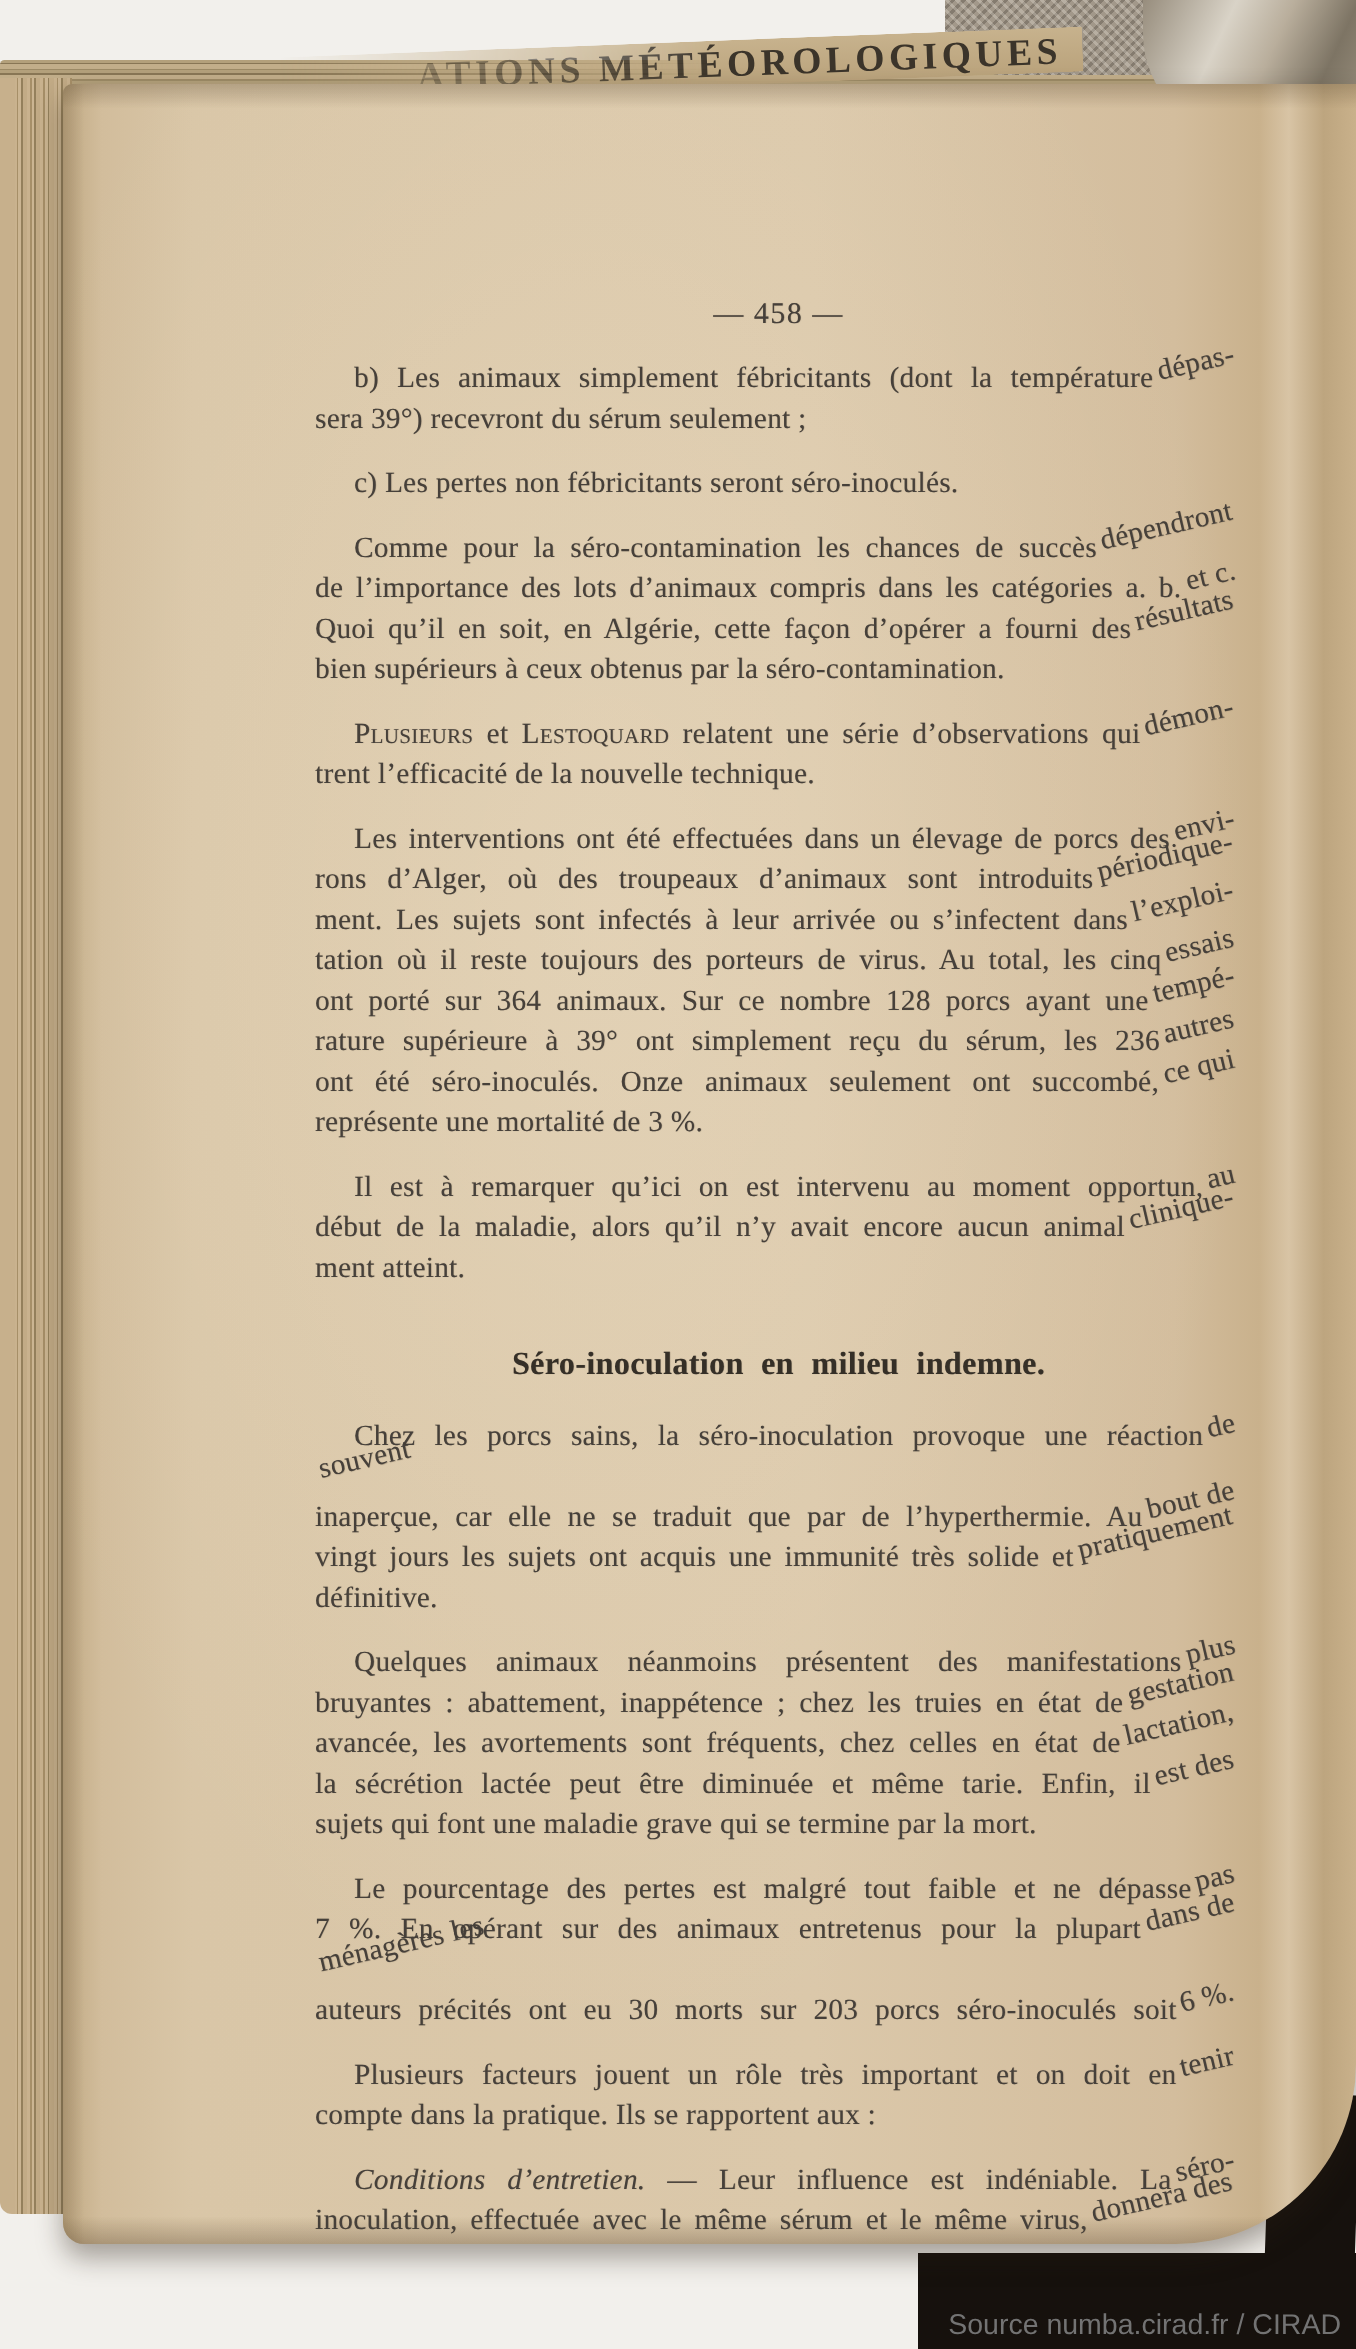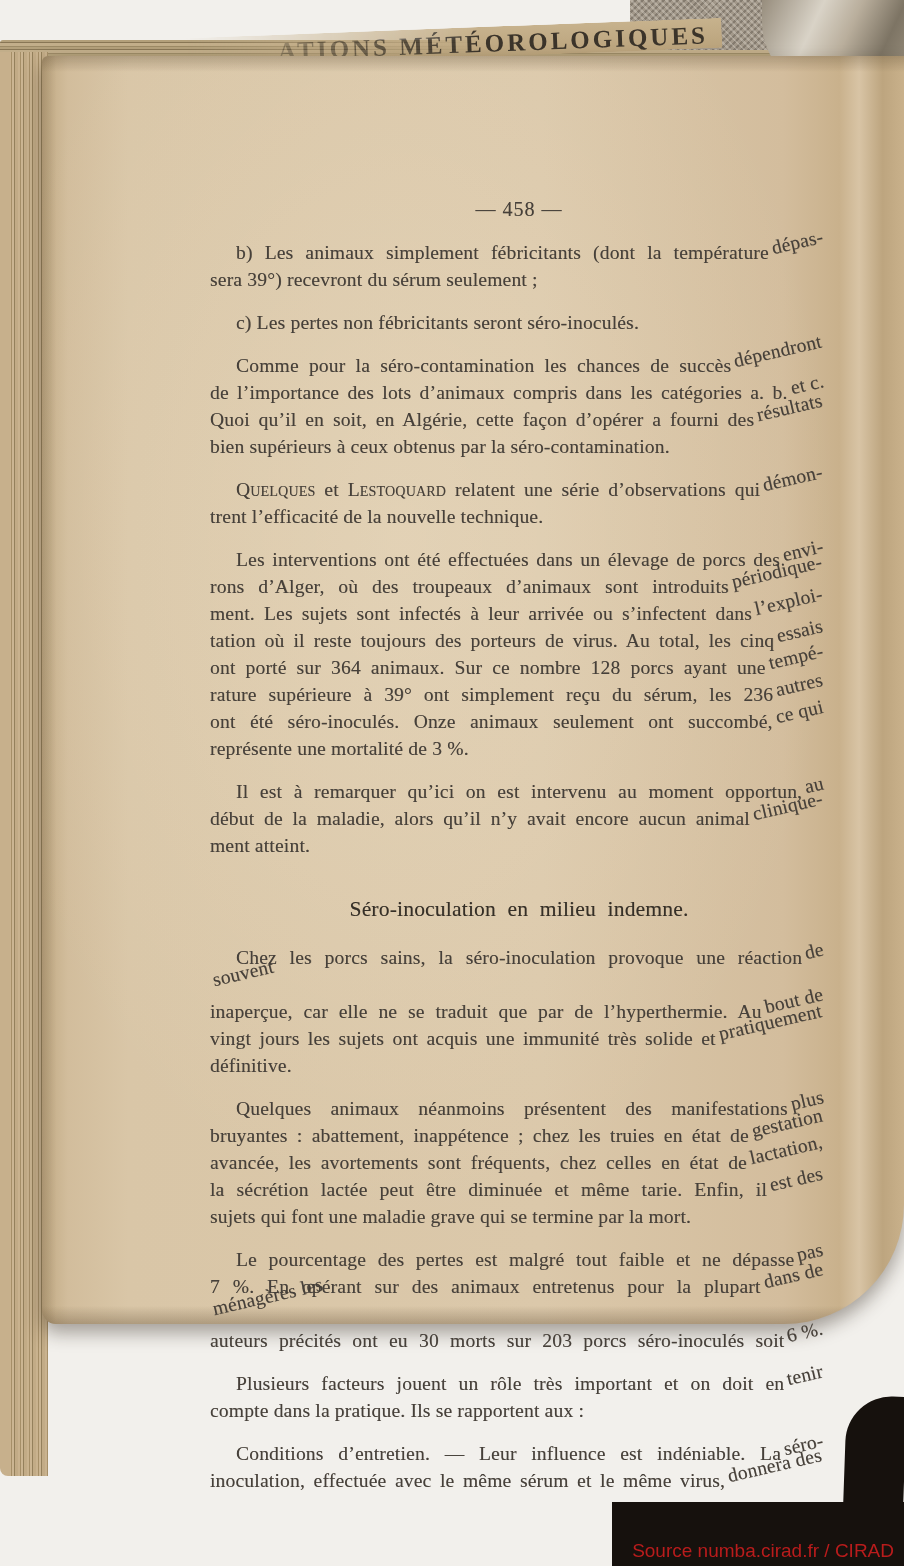--- a/index.html
+++ b/index.html
@@ -44,21 +44,21 @@
     background:linear-gradient(180deg,#c7b28d,#baa37c);
     overflow:hidden;
     font-weight:bold;font-size:25px;line-height:34px;letter-spacing:3px;
     color:#3b342a;text-align:right;padding:0 14px;white-space:nowrap;
     -webkit-mask-image:linear-gradient(90deg,transparent 0,rgba(0,0,0,.55) 30%,#000 55%);
             mask-image:linear-gradient(90deg,transparent 0,rgba(0,0,0,.55) 30%,#000 55%);
   }
 
   
   .page{
-    position:absolute;left:42px;top:56px;width:862px;height:1268px;
+    position:absolute;left:42px;top:56px;width:862px;height:1440px;
     background:
       radial-gradient(ellipse at 42% 38%, rgba(255,246,226,.22), transparent 62%),
       linear-gradient(90deg,#c0a983 0,#d2bd9c 3%,#d9c6a7 10%,#dbc8aa 58%,#d3bd9d 86%,#c9b18c 92.5%,#d8c4a5 94.8%,#bda57f 97.5%,#c9b18b 100%),
       #d7c3a4;
     border-radius:6px 0 120px 14px;
     box-shadow:0 9px 18px rgba(40,30,18,.38);
   }
   .page::before{
     content:"";position:absolute;inset:0;border-radius:inherit;pointer-events:none;
     background:
@@ -79,30 +79,30 @@
   .para.gap{margin-top:16px;}
   .line{display:flex;}
   .line .body{flex:1 1 auto;min-width:0;text-align:justify;text-align-last:justify;}
   .line .body.last{text-align-last:left;}
   .line.first .body{text-indent:26px;}
   .tail{
     white-space:nowrap;margin-left:7px;align-self:flex-end;
     transform:rotate(-13deg) translateY(-5px);transform-origin:0 100%;
   }
   .sc{font-variant:small-caps;}
-  .it{}
+  .it{font-style:italic;}
   .heading{
-    text-align:center;font-weight:normal;font-size:21.5px;word-spacing:6px;
+    text-align:center;font-weight:bold;font-size:21.5px;word-spacing:6px;
     margin:37px 0 21px;color:#352f27;
   }
 
   
   .watermark{
     position:absolute;right:10px;bottom:4px;
-    font-family:"Liberation Sans", sans-serif;font-size:19px;color:#b91c1c;
+    font-family:"Liberation Sans", sans-serif;font-size:19px;color:#737373;
   }
 </style>
 </head>
 <body>
 
 <div>
 
   <div class="black-wedge"></div>
   <div class="black-strip"></div>
   <div class="black-corner-tr"></div>
@@ -143,21 +143,21 @@
             <div class="line">
               <span class="body">Quoi qu’il en soit, en Algérie, cette façon d’opérer a fourni des</span>
               <span class="tail">résultats</span>
             </div>
             <div class="line">
               <span class="body last">bien supérieurs à ceux obtenus par la séro-contamination.</span>
             </div>
           </div>
           <div class="para">
             <div class="line first">
-              <span class="body"><span class="sc">Quelques</span><span> et </span><span class="sc">Lestoquard</span><span> relatent une série d’observations qui</span></span>
+              <span class="body"><span class="sc">Plusieurs</span><span> et </span><span class="sc">Lestoquard</span><span> relatent une série d’observations qui</span></span>
               <span class="tail">démon-</span>
             </div>
             <div class="line">
               <span class="body last">trent l’efficacité de la nouvelle technique.</span>
             </div>
           </div>
           <div class="para">
             <div class="line first">
               <span class="body">Les interventions ont été effectuées dans un élevage de porcs des</span>
               <span class="tail">envi-</span>

